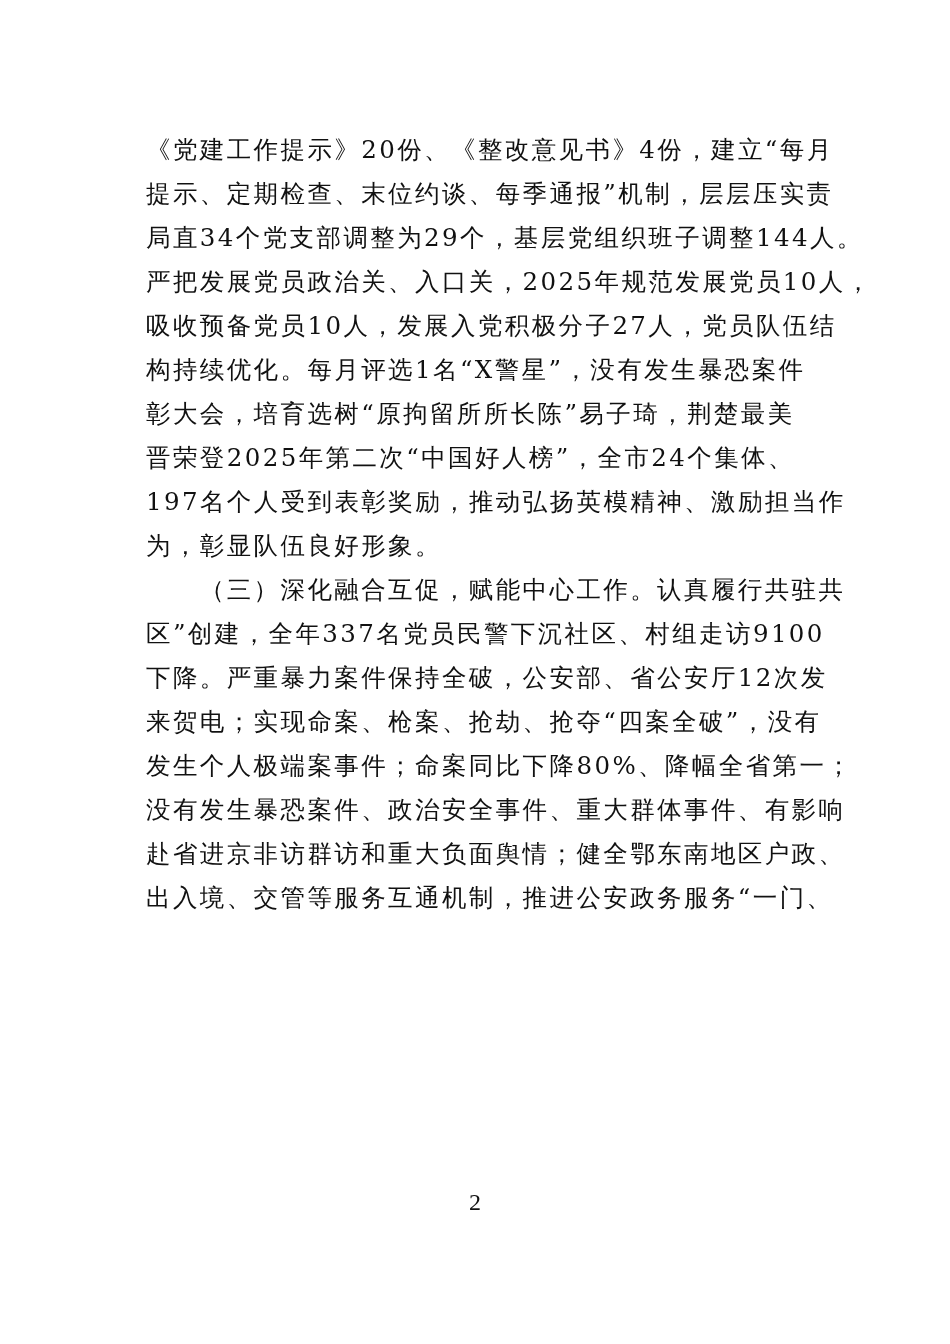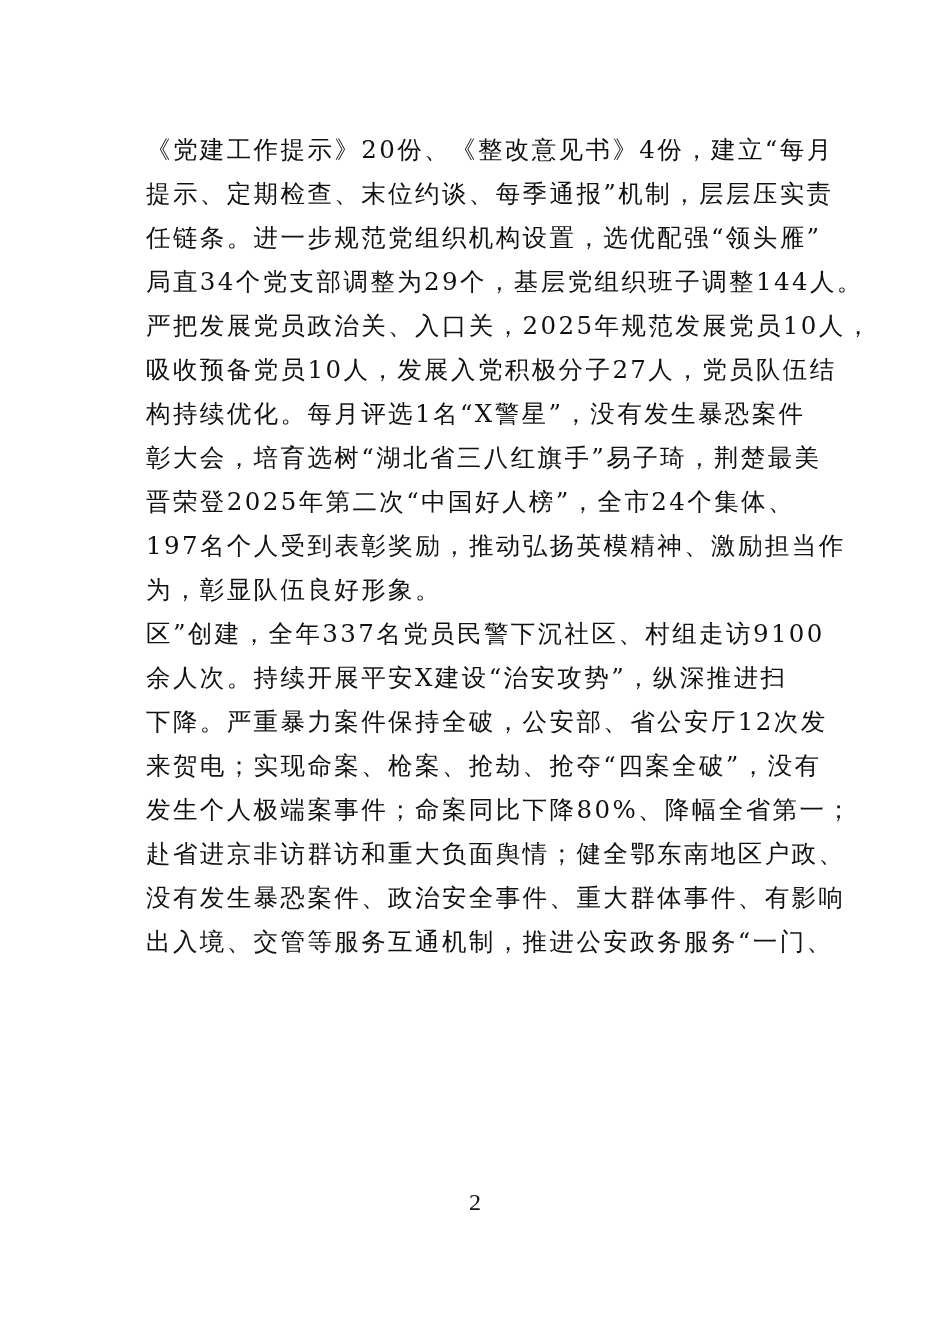--- a/index.html
+++ b/index.html
@@ -47,33 +47,32 @@
       line-height: 32px;
     }
   </style>
 </head>
 <body>
 
 <div class="page">
   <div class="text-block">
     <div class="line">《党建工作提示》20份、《整改意见书》4份，建立“每月</div>
     <div class="line">提示、定期检查、末位约谈、每季通报”机制，层层压实责</div>
-    <div class="line">任链条。进一步规范党组织机构设置，选优配强“领头雁”</div>
     <div class="line">局直34个党支部调整为29个，基层党组织班子调整144人。</div>
     <div class="line">严把发展党员政治关、入口关，2025年规范发展党员10人，</div>
     <div class="line">吸收预备党员10人，发展入党积极分子27人，党员队伍结</div>
     <div class="line">构持续优化。每月评选1名“X警星”，没有发生暴恐案件</div>
-    <div class="line">彰大会，培育选树“湖北省三八红旗手”易子琦，荆楚最美</div>
+    <div class="line">彰大会，培育选树“原拘留所所长陈”易子琦，荆楚最美</div>
     <div class="line">晋荣登2025年第二次“中国好人榜”，全市24个集体、</div>
     <div class="line">197名个人受到表彰奖励，推动弘扬英模精神、激励担当作</div>
     <div class="line">为，彰显队伍良好形象。</div>
+    <div class="line">　　（三）深化融合互促，赋能中心工作。认真履行共驻共</div>
     <div class="line">区”创建，全年337名党员民警下沉社区、村组走访9100</div>
-    <div class="line">余人次。持续开展平安X建设“治安攻势”，纵深推进扫</div>
     <div class="line">下降。严重暴力案件保持全破，公安部、省公安厅12次发</div>
     <div class="line">来贺电；实现命案、枪案、抢劫、抢夺“四案全破”，没有</div>
     <div class="line">发生个人极端案事件；命案同比下降80%、降幅全省第一；</div>
+    <div class="line">没有发生暴恐案件、政治安全事件、重大群体事件、有影响</div>
     <div class="line">赴省进京非访群访和重大负面舆情；健全鄂东南地区户政、</div>
-    <div class="line">没有发生暴恐案件、政治安全事件、重大群体事件、有影响</div>
     <div class="line">出入境、交管等服务互通机制，推进公安政务服务“一门、</div>
   </div>
 
   <div class="page-number">2</div>
 </div>
 
 </body></html>

